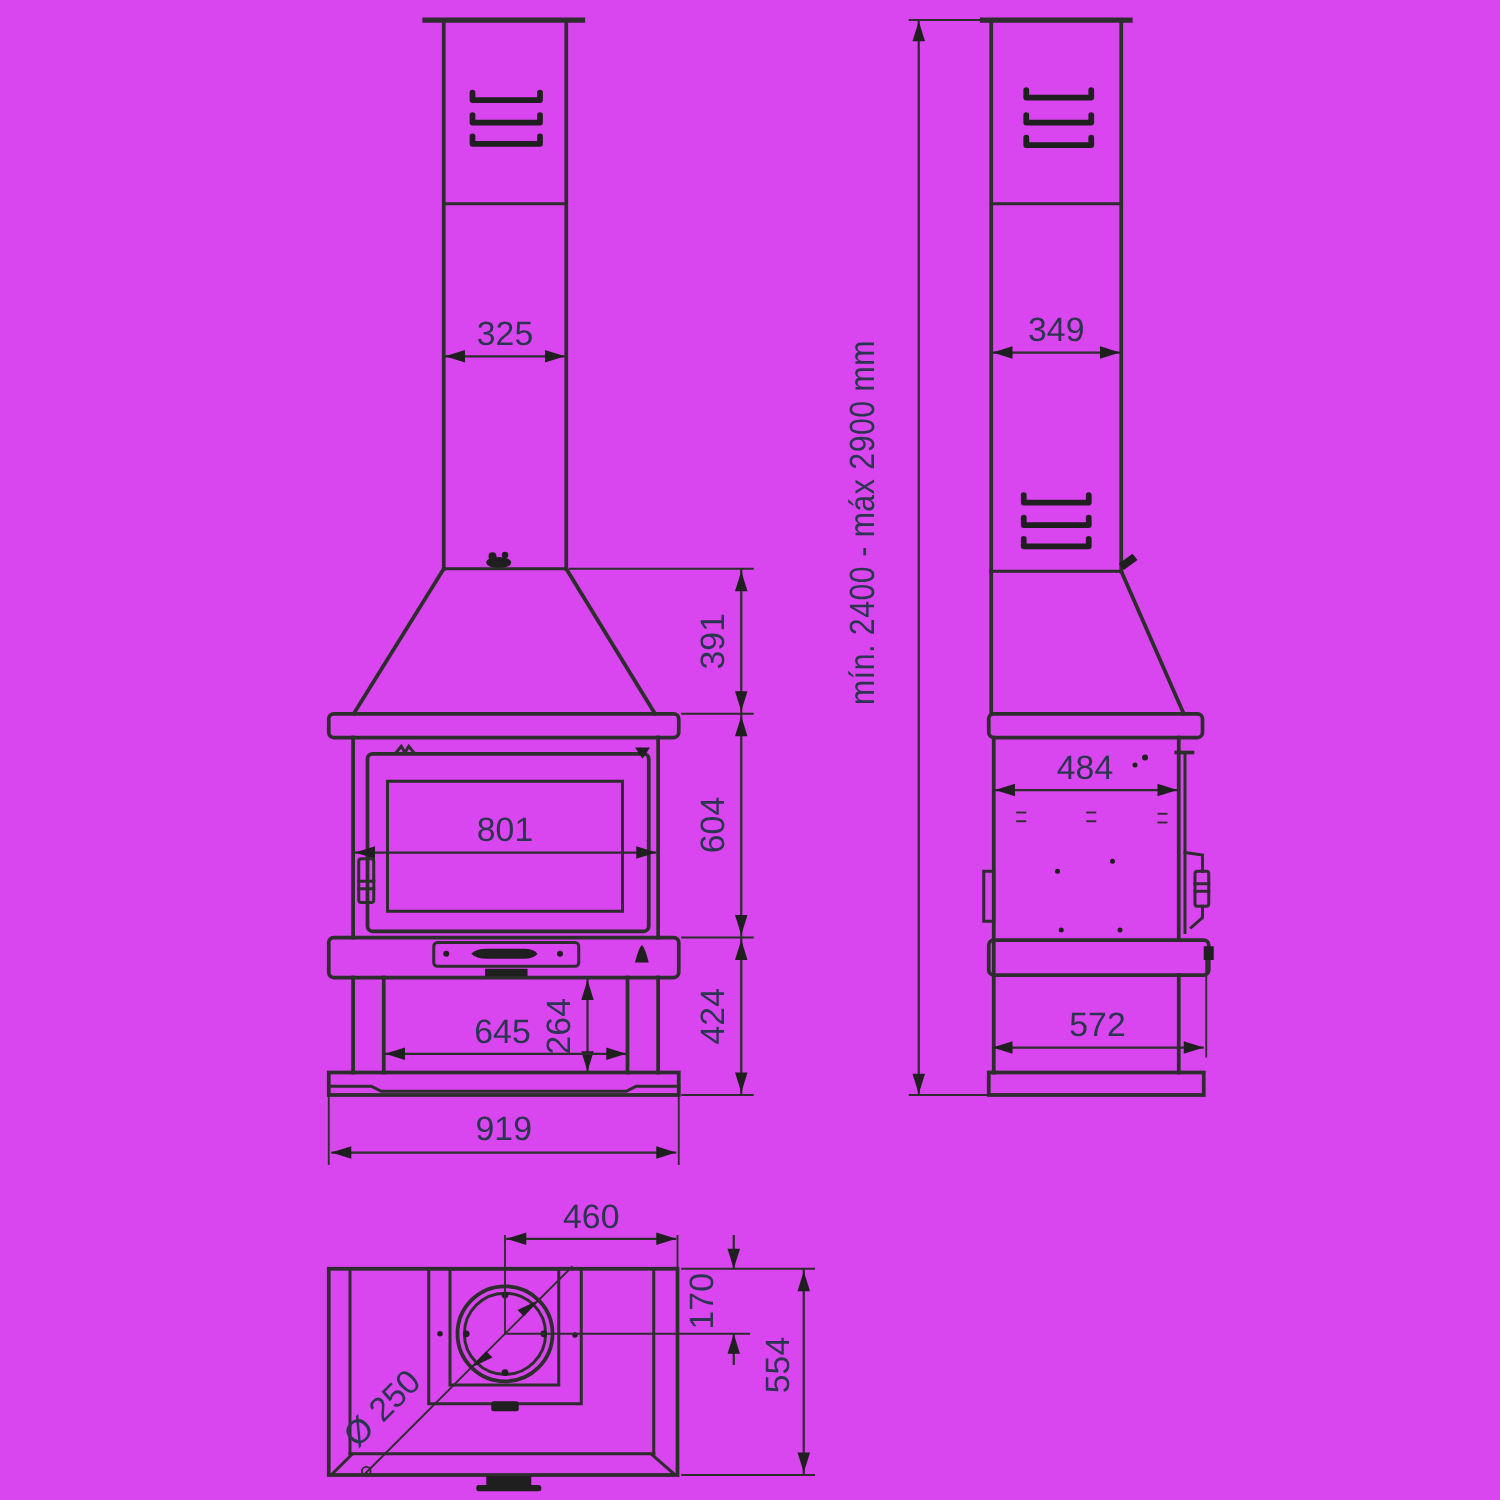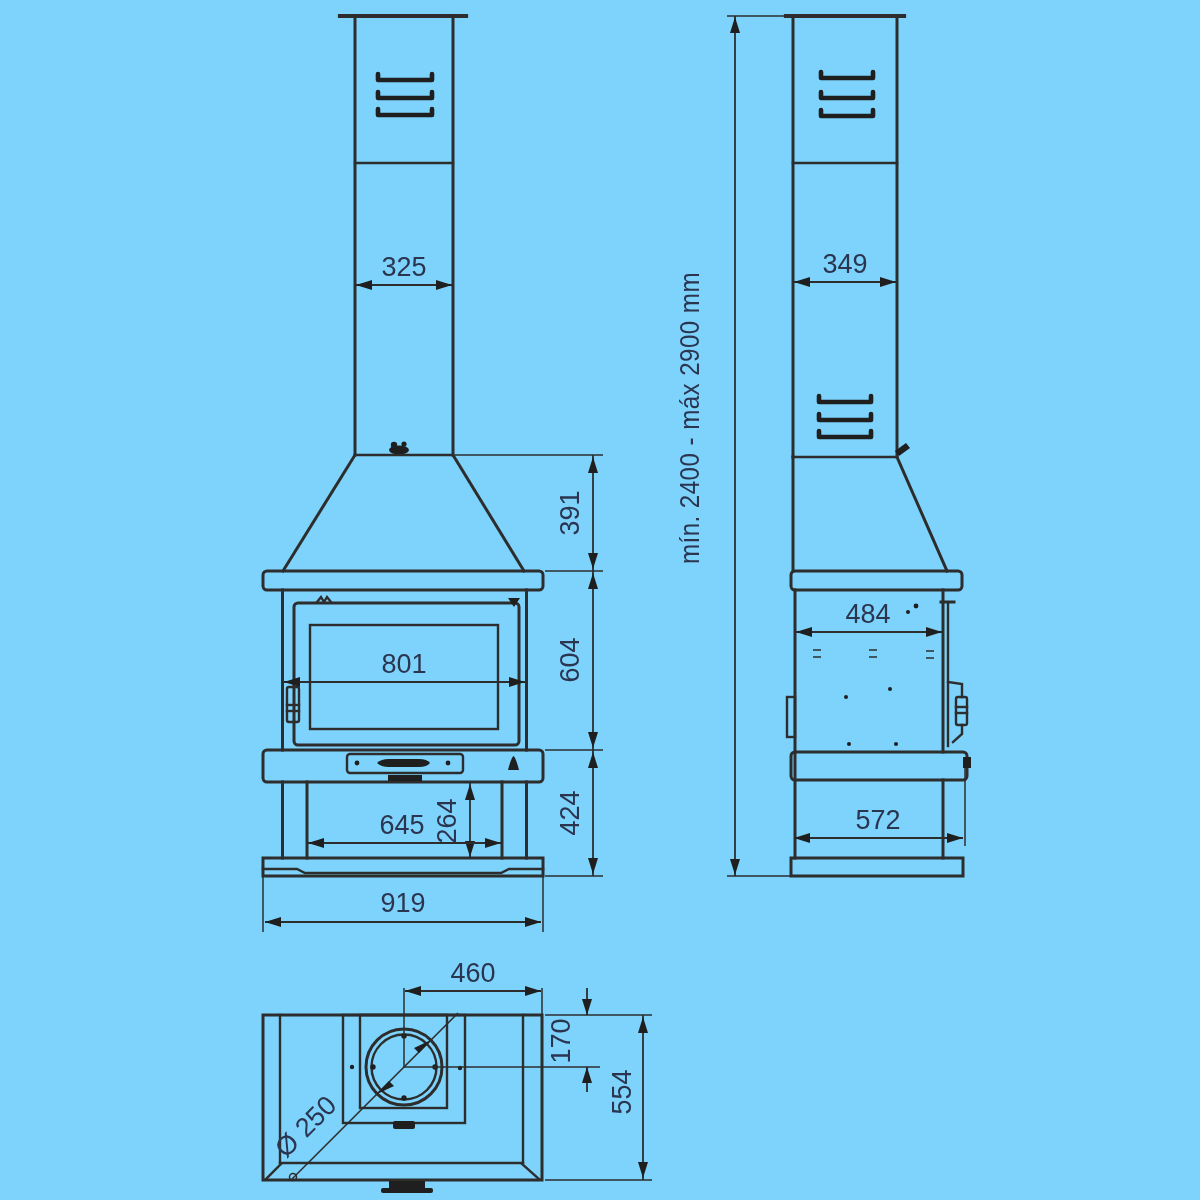--- a/index.html
+++ b/index.html
@@ -1,16 +1,16 @@
 <!DOCTYPE html>
 <html><head>
 <meta charset="utf-8">
 <style>
   html,body{margin:0;padding:0;background:#ffffff;}
-  .stage{width:1200px;height:1200px;background:#7dd3fc;position:relative;font-family:"Liberation Sans",sans-serif;}
+  .stage{width:1200px;height:1200px;background:#d946ef;position:relative;font-family:"Liberation Sans",sans-serif;}
   svg{display:block}
   .ln{stroke:#2d2d2d;stroke-width:3;fill:none;stroke-linecap:square;stroke-linejoin:miter}
   .ln2{stroke:#2d2d2d;stroke-width:2.4;fill:none;stroke-linecap:square}
   .lnthick{stroke:#2d2d2d;stroke-width:4.2;fill:none;stroke-linecap:square}
   .louver{stroke:#1f1f1f;stroke-width:4.6;fill:none;stroke-linecap:round;stroke-linejoin:round}
   .dim{stroke:#2d2d2d;stroke-width:1.8;fill:none}
   .ext{stroke:#2d2d2d;stroke-width:1.5;fill:none}
   .arr{fill:#1f1f1f;stroke:none}
   .dk{fill:#1f1f1f;stroke:none}
   .dimtxt{font-family:"Liberation Sans","DejaVu Sans",sans-serif;font-size:27px;fill:#2b3550;text-anchor:middle}

